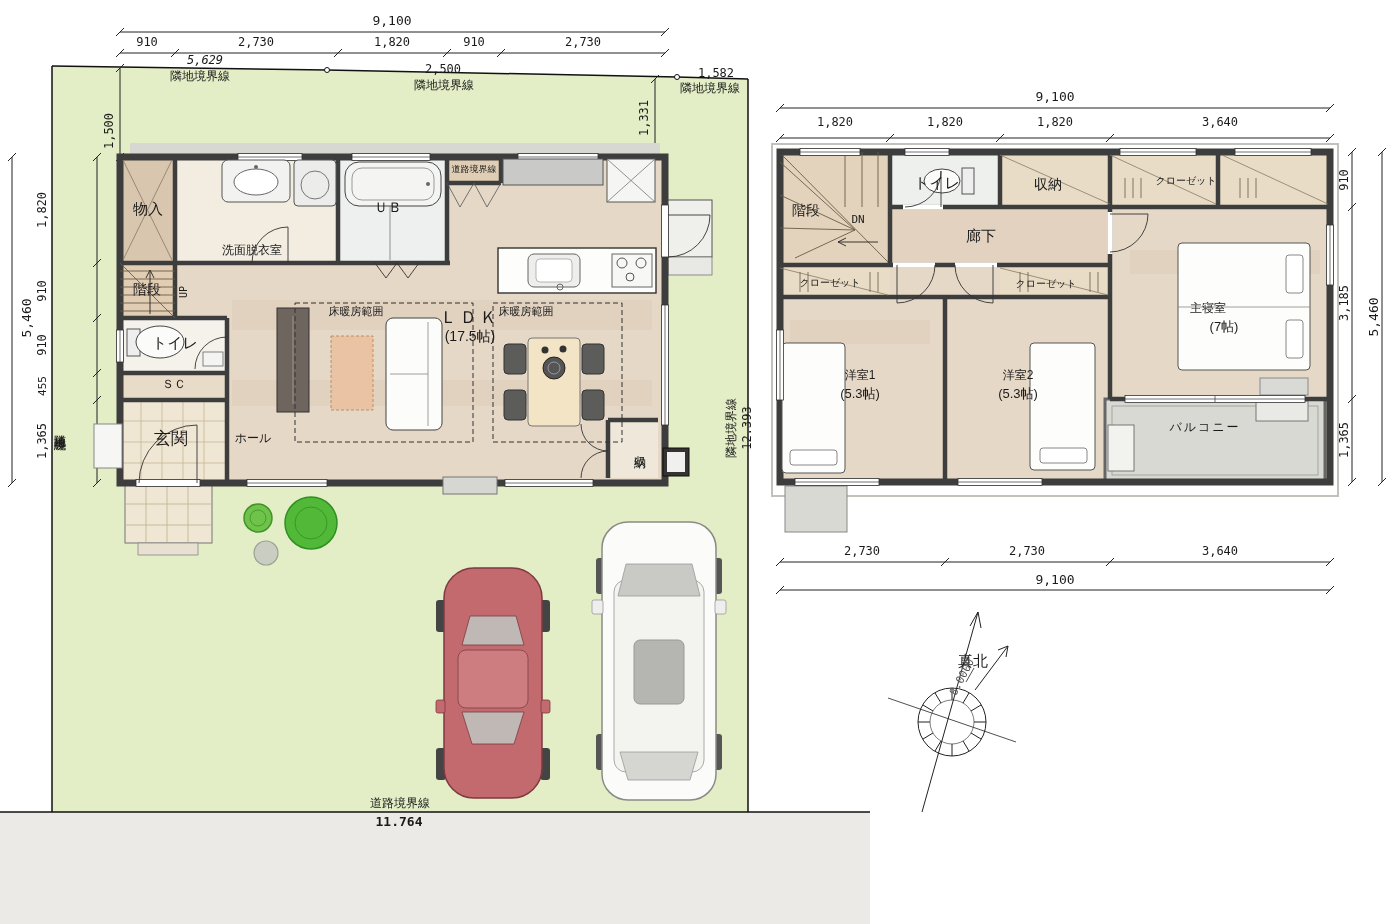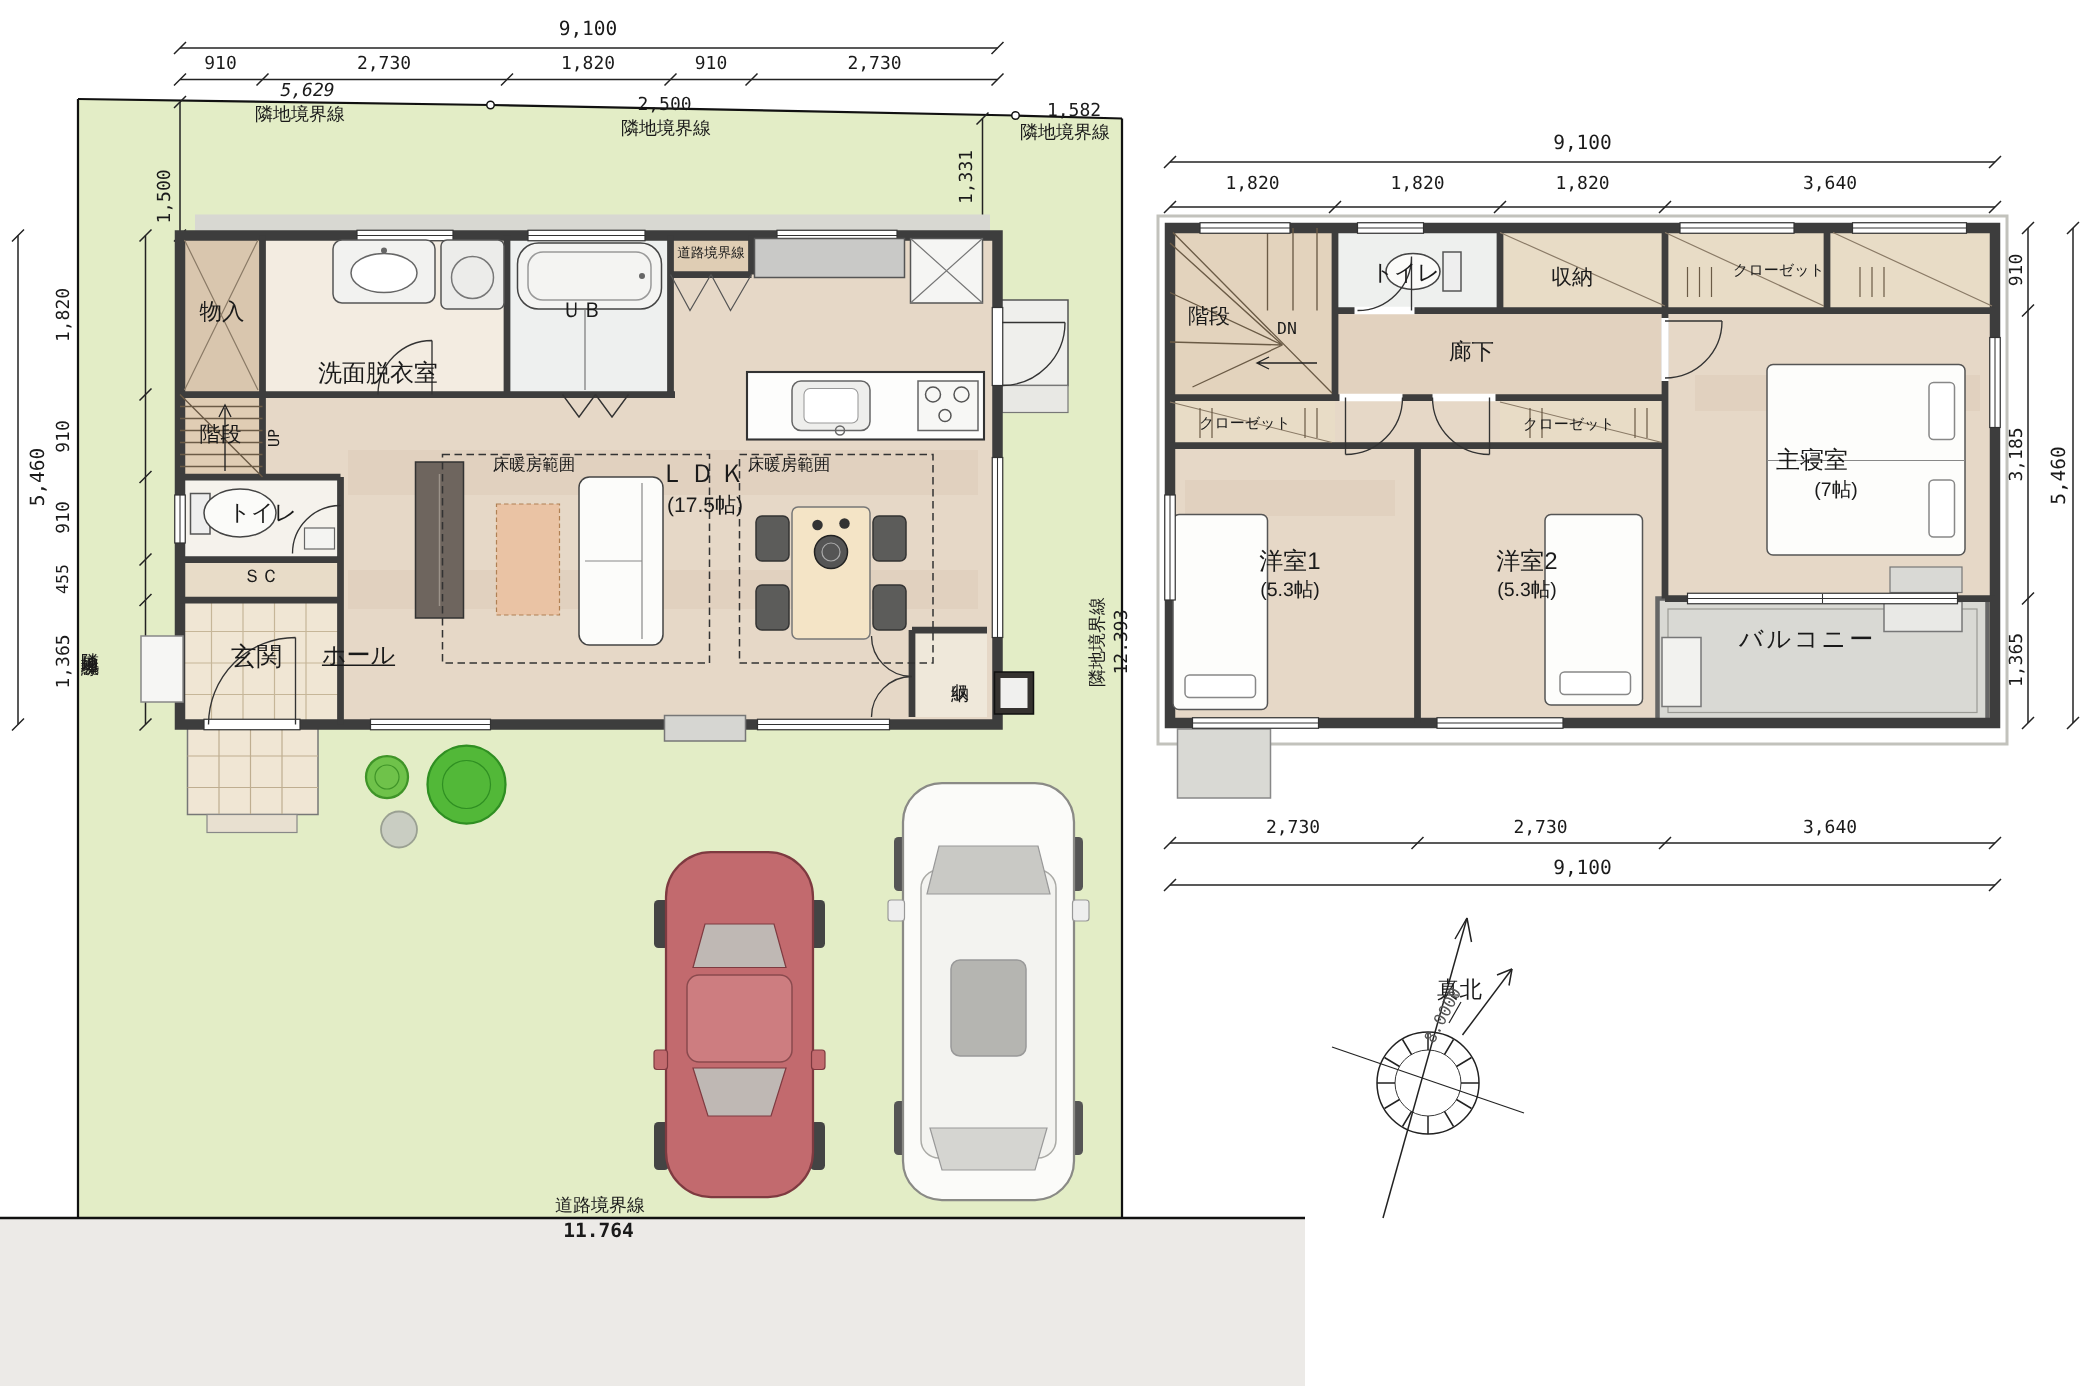--- a/index.html
+++ b/index.html
@@ -4,21 +4,21 @@
 <style>
   html,body{margin:0;padding:0;background:#ffffff;}
   #canvas{position:relative;width:1395px;height:924px;overflow:hidden;background:#ffffff;
           font-family:"Liberation Sans",sans-serif;}
   #bg{position:absolute;left:0;top:0;}
   .lbl{position:absolute;transform:translate(-50%,-50%);white-space:nowrap;color:#1a1a1a;
        font-family:"DejaVu Sans Mono","Liberation Sans",sans-serif;line-height:1;}
   .rot{transform:translate(-50%,-50%) rotate(-90deg);}
   .vert{writing-mode:vertical-rl;text-orientation:upright;letter-spacing:1px;}
   .s9{font-size:9px;} .s10{font-size:10px;} .s11{font-size:11px;} .s12{font-size:12px;}
-  .s13{font-size:13px;} .s14{font-size:14px;} .s15{font-size:15px;} .s16{font-size:16px;} .s17{font-size:17px;}
+  .s13{font-size:13px;} .s14{font-size:14px;} .s15{font-size:15px;} .s16{font-size:12px;} .s17{font-size:17px;}
   .jp{font-family:"Liberation Sans",sans-serif;}
 </style>
 </head>
 <body>
 
 <div id="canvas">
 
 <svg id="bg" width="1395" height="924" viewBox="0 0 1395 924">
 
   <g>
@@ -369,21 +369,21 @@
 
   <div class="lbl s15 jp" style="left:148px;top:208px;">物入</div>
   <div class="lbl s16 jp" style="left:252px;top:250px;">洗面脱衣室</div>
   <div class="lbl s14" style="left:388px;top:207px;">ＵＢ</div>
   <div class="lbl s9 jp" style="left:474px;top:169px;">道路境界線</div>
   <div class="lbl s14 jp" style="left:147px;top:289px;">階段</div>
   <div class="lbl rot s10" style="left:184px;top:292px;">UP</div>
   <div class="lbl s15 jp" style="left:175px;top:342px;">トイレ</div>
   <div class="lbl s12" style="left:174px;top:384px;">ＳＣ</div>
   <div class="lbl s17 jp" style="left:171px;top:438px;">玄関</div>
-  <div class="lbl s16 jp" style="left:239px;top:438px;text-decoration:underline;">ホール</div>
+  <div class="lbl s16 jp" style="left:253px;top:438px;">ホール</div>
   <div class="lbl s17" style="left:470px;top:317px;letter-spacing:3px;">ＬＤＫ</div>
   <div class="lbl s14 jp" style="left:470px;top:336px;">(17.5帖)</div>
   <div class="lbl s11 jp" style="left:356px;top:311px;">床暖房範囲</div>
   <div class="lbl s11 jp" style="left:526px;top:311px;">床暖房範囲</div>
   <div class="lbl vert s12 jp" style="left:640px;top:447px;">収納</div>
 
   <div class="lbl s13" style="left:1055px;top:96px;">9,100</div>
   <div class="lbl s12" style="left:835px;top:122px;">1,820</div>
   <div class="lbl s12" style="left:945px;top:122px;">1,820</div>
   <div class="lbl s12" style="left:1055px;top:122px;">1,820</div>

